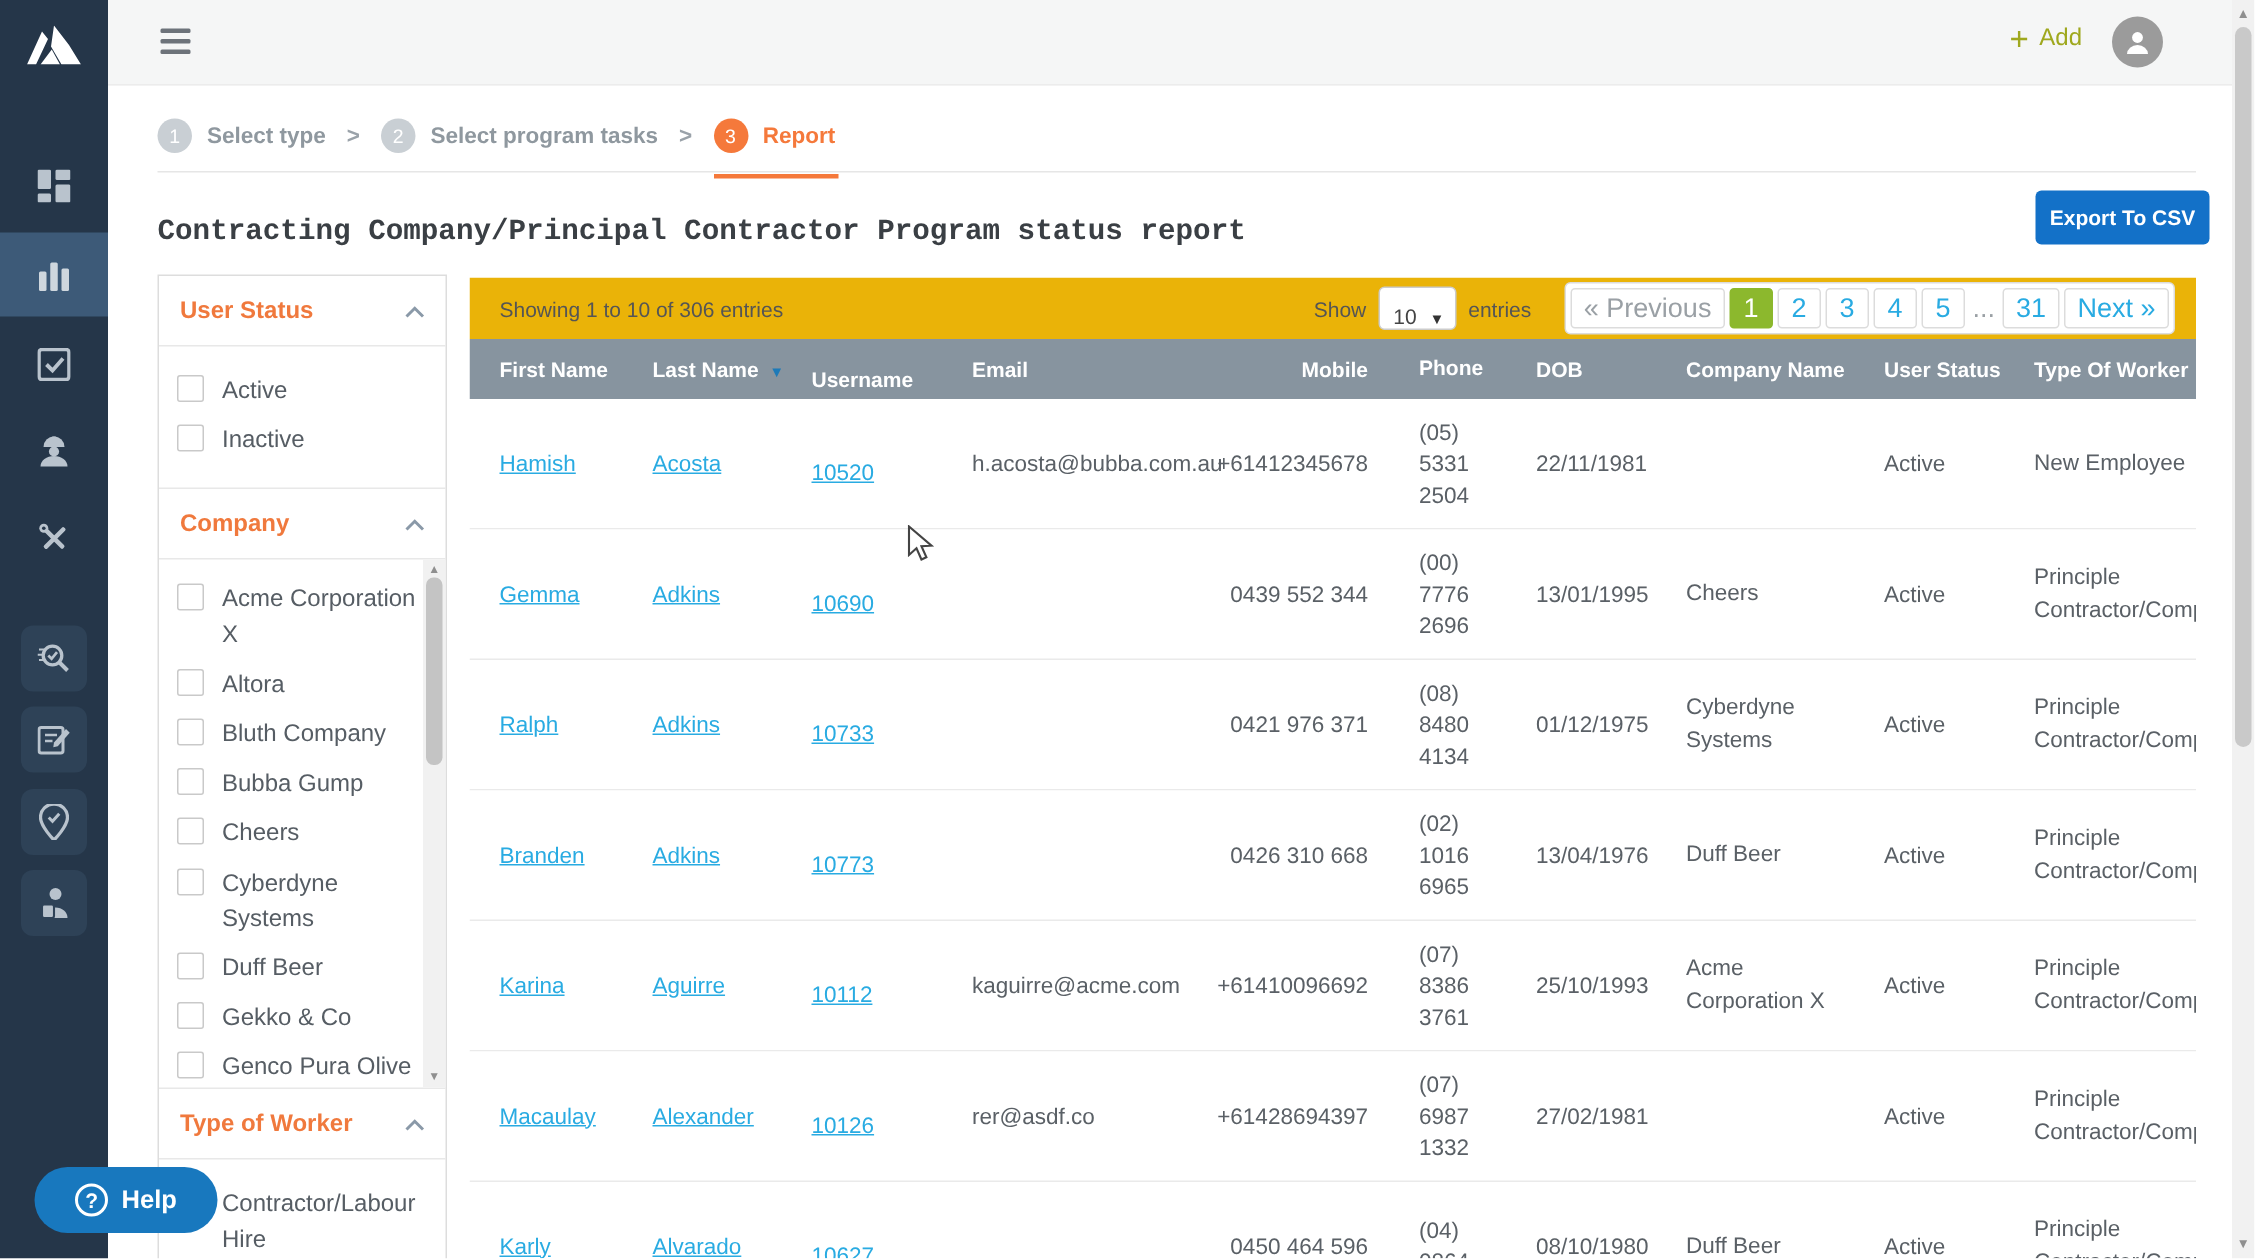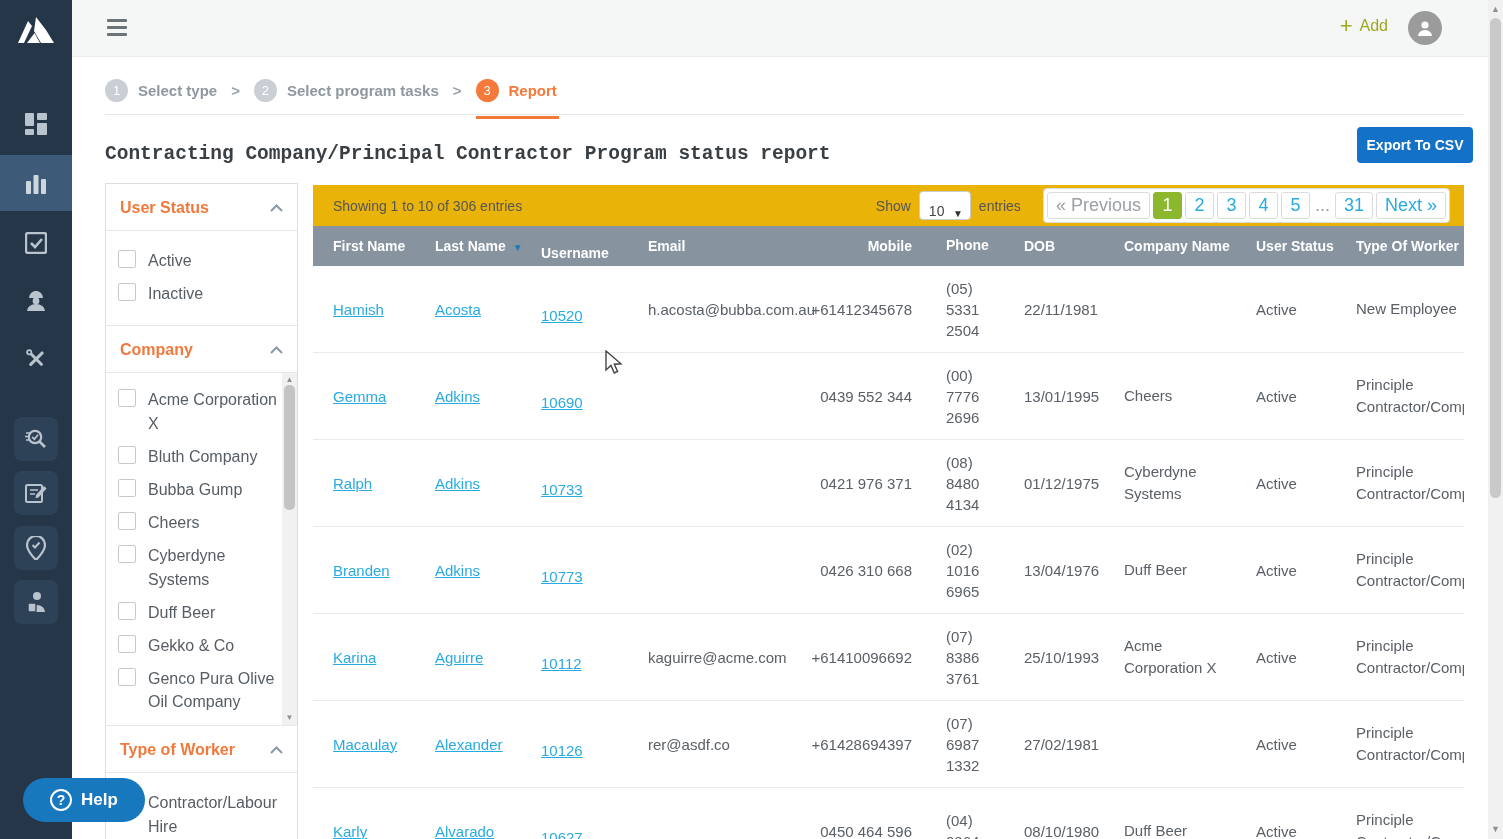--- a/index.html
+++ b/index.html
@@ -262,20 +262,24 @@
         <span class="f-title">Company</span>
         <svg width="13" height="8" viewBox="0 0 13 8">
             <polyline points="1,7 6.5,1.5 12,7" fill="none" stroke="#8a99a8" stroke-width="2"></polyline>
           </svg>
       </div>
       <div class="co-list">
         <div class="co-inner">
           <div class="f-row">
               <span class="cbx"></span>
               <span class="f-lab">Acme Corporation X</span>
+            </div>
+          <div class="f-row">
+              <span class="cbx"></span>
+              <span class="f-lab">Altora</span>
             </div>
           <div class="f-row">
               <span class="cbx"></span>
               <span class="f-lab">Bluth Company</span>
             </div>
           <div class="f-row">
               <span class="cbx"></span>
               <span class="f-lab">Bubba Gump</span>
             </div>
           <div class="f-row">

